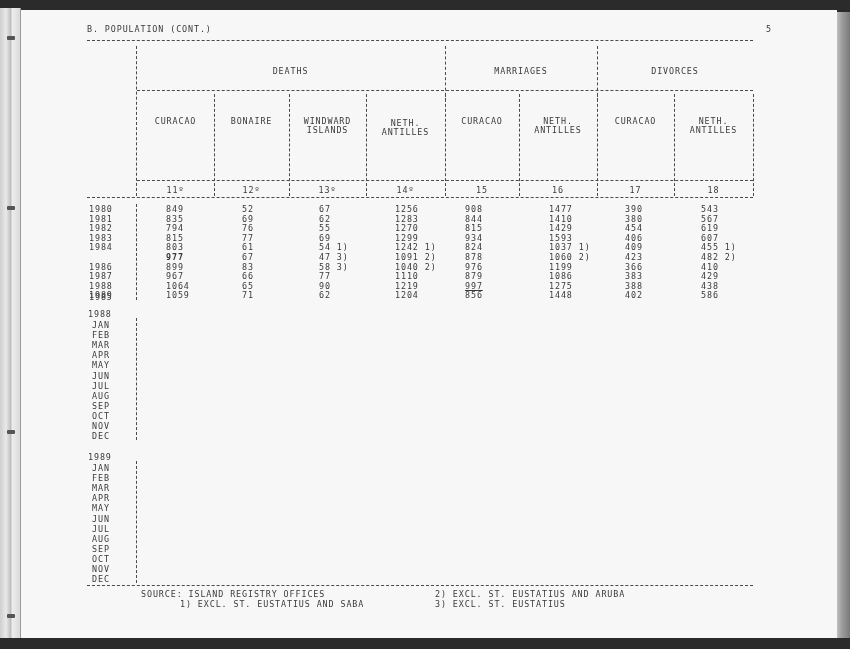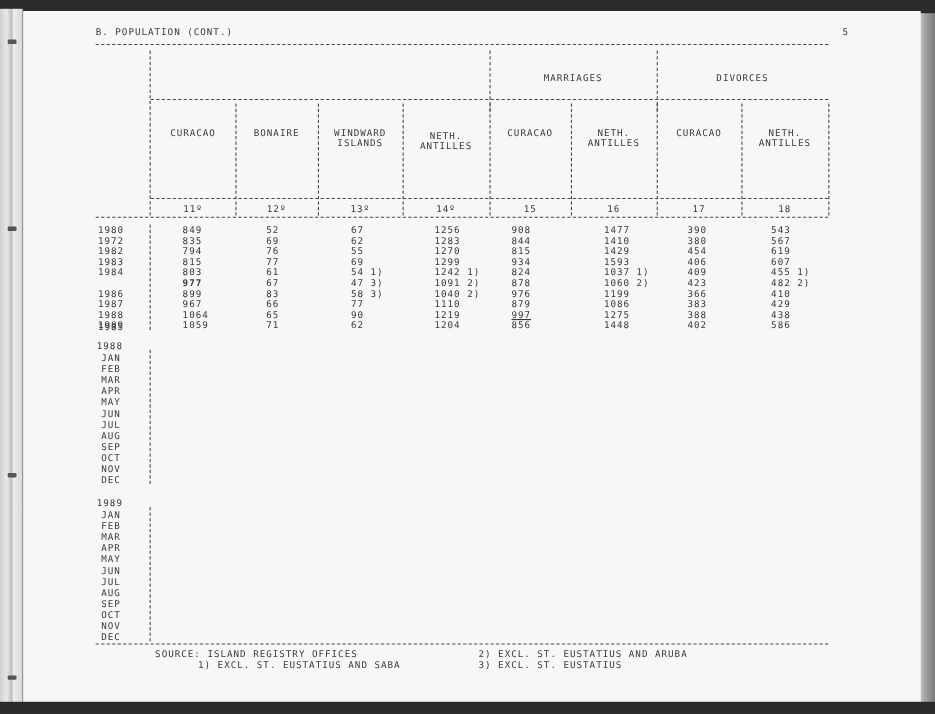--- a/index.html
+++ b/index.html
@@ -53,20 +53,21 @@
 
   <div class="t" style="left:66px;top:14px">B. POPULATION (CONT.)</div>
   <div class="t" style="left:745px;top:14px">5</div>
 
   <div class="dash" style="left:66px;top:30px;width:666px"></div>
 
   <div class="vbar" style="left:115px;top:36px;height:150px"></div>
   <div class="vbar" style="left:424px;top:36px;height:55px"></div>
   <div class="vbar" style="left:576px;top:36px;height:55px"></div>
 
+  <div class="t c" style="left:115px;top:56px;width:309px">DEATHS</div>
   <div class="t c" style="left:424px;top:56px;width:152px">MARRIAGES</div>
   <div class="t c" style="left:576px;top:56px;width:156px">DIVORCES</div>
 
   <div class="dash" style="left:116px;top:80px;width:616px"></div>
 
   <div class="vbar" style="left:193px;top:84px;height:102px"></div>
   <div class="vbar" style="left:268px;top:84px;height:102px"></div>
   <div class="vbar" style="left:345px;top:84px;height:102px"></div>
   <div class="vbar" style="left:424px;top:84px;height:102px"></div>
   <div class="vbar" style="left:498px;top:84px;height:102px"></div>
@@ -107,21 +108,21 @@
   <div id="annual">
       <div class="t" style="left: 68px; top: 194px;">1980</div>
       <div class="t" style="left: 145px; top: 194px;">849</div>
       <div class="t" style="left: 221px; top: 194px;">52</div>
       <div class="t" style="left: 298px; top: 194px;">67</div>
       <div class="t" style="left: 374px; top: 194px; text-align: center;">1256</div>
       <div class="t" style="left: 444px; top: 194px;">908</div>
       <div class="t" style="left: 528px; top: 194px;">1477</div>
       <div class="t" style="left: 604px; top: 194px;">390</div>
       <div class="t" style="left: 680px; top: 194px;">543</div>
-      <div class="t" style="left: 68px; top: 203.6px;">1972</div>
+      <div class="t" style="left: 68px; top: 203.6px;">1981</div>
       <div class="t" style="left: 145px; top: 203.6px;">835</div>
       <div class="t" style="left: 221px; top: 203.6px;">69</div>
       <div class="t" style="left: 298px; top: 203.6px;">62</div>
       <div class="t" style="left: 374px; top: 203.6px;">1283</div>
       <div class="t" style="left: 444px; top: 203.6px;">844</div>
       <div class="t" style="left: 528px; top: 203.6px;">1410</div>
       <div class="t" style="left: 604px; top: 203.6px;">380</div>
       <div class="t" style="left: 680px; top: 203.6px;">567</div>
       <div class="t" style="left: 68px; top: 213.2px;">1982</div>
       <div class="t" style="left: 145px; top: 213.2px;">794</div>

